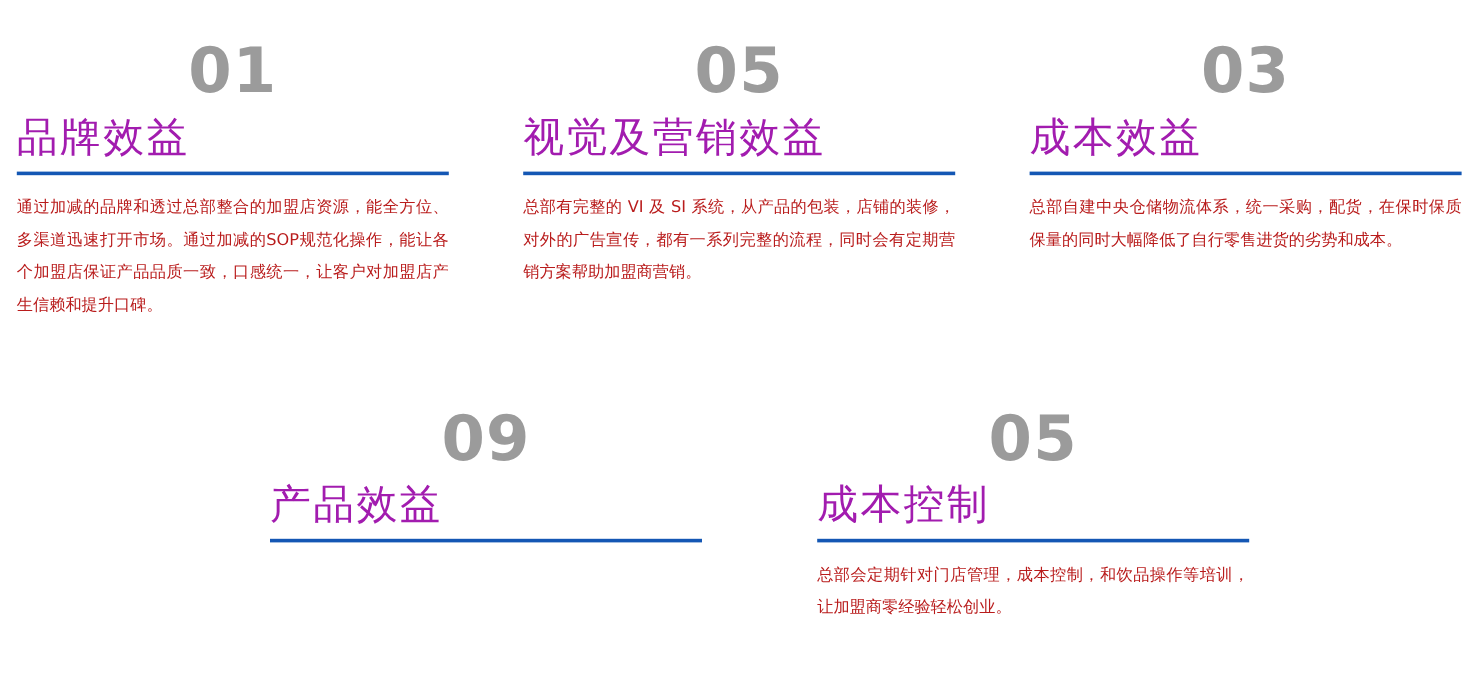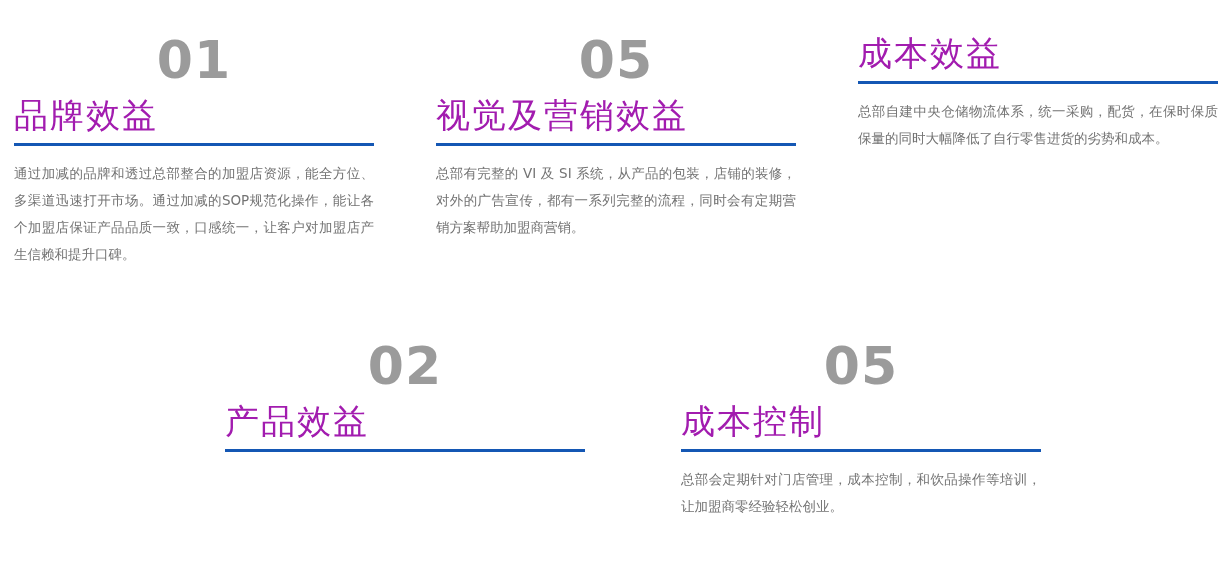--- a/index.html
+++ b/index.html
@@ -47,21 +47,21 @@
   .rule {
     height: 3px;
     background: #1457b4;
     width: 100%;
     margin: 0 0 14px 0;
   }
   .card-body {
     font-family: "DejaVu Sans", sans-serif;
     font-size: 13.5px;
     line-height: 2.0;
-    color: #737373;
+    color: #b91c1c;
     text-align: justify;
     text-justify: inter-ideograph;
     margin: 0;
   }
 
   
   #card-01 { left: 14px;  top: 34px; }
   #card-02 { left: 436px; top: 34px; }
   #card-03 { left: 858px; top: 34px; }
   
@@ -81,27 +81,28 @@
   </div>
 
   <div class="card" id="card-02">
     <div class="card-number">05</div>
     <div class="card-title">视觉及营销效益</div>
     <div class="rule"></div>
     <div class="card-body">总部有完整的 VI 及 SI 系统，从产品的包装，店铺的装修，对外的广告宣传，都有一系列完整的流程，同时会有定期营销方案帮助加盟商营销。</div>
   </div>
 
   <div class="card" id="card-03">
+    <div class="card-number">03</div>
     <div class="card-title">成本效益</div>
     <div class="rule"></div>
     <div class="card-body">总部自建中央仓储物流体系，统一采购，配货，在保时保质保量的同时大幅降低了自行零售进货的劣势和成本。</div>
   </div>
 
   <div class="card" id="card-04">
-    <div class="card-number">02</div>
+    <div class="card-number">09</div>
     <div class="card-title">产品效益</div>
     <div class="rule"></div>
   </div>
 
   <div class="card" id="card-05">
     <div class="card-number">05</div>
     <div class="card-title">成本控制</div>
     <div class="rule"></div>
     <div class="card-body">总部会定期针对门店管理，成本控制，和饮品操作等培训，让加盟商零经验轻松创业。</div>
   </div>

